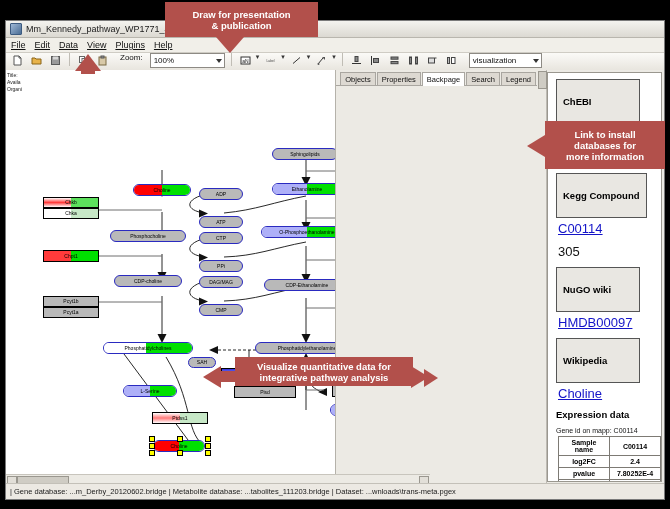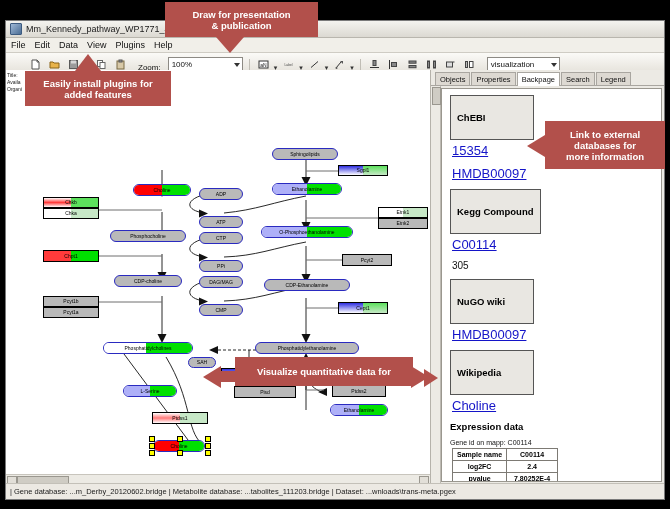--- a/index.html
+++ b/index.html
@@ -7,39 +7,39 @@
   #root{position:relative;width:670px;height:509px;background:#000;}
 
   
   .win{position:absolute;left:5px;top:20px;width:658px;height:478px;background:#e8e6e0;border:1px solid #7a7a7a;}
   .titlebar{height:16px;background:linear-gradient(#f4f3ef,#dcd9d2);border-bottom:1px solid #b9b6ae;
             display:flex;align-items:center;padding:0 4px;font-size:9px;color:#1b1b1b;}
   .titlebar .tbicon{width:10px;height:10px;margin-right:4px;display:inline-block;
             background:linear-gradient(135deg,#9fb8d6,#4a6c94);border:1px solid #3c5a80;border-radius:1px;}
   .menubar{height:14px;background:#f1efe9;border-bottom:1px solid #cfccc4;display:flex;align-items:center;
            padding-left:5px;font-size:9px;color:#111;}
-  .menubar span{margin-right:9px;cursor:default;}
+  .menubar span{margin-right:9px;cursor:default;text-decoration:underline;}
   .toolbar{height:19px;background:linear-gradient(#fbfaf7,#e6e3dc);border-bottom:1px solid #c9c6be;
-           display:flex;align-items:flex-end;padding-left:22px;gap:4px;}
+           display:flex;align-items:flex-start;padding-left:4px;gap:4px;}
   .tbtn{width:13px;height:13px;border:1px solid transparent;display:flex;align-items:center;justify-content:center;}
   .tbtn svg{display:block;}
   .sep{width:1px;height:13px;background:#c0bdb5;margin:0 2px;}
   .zoomlabel{font-size:8px;color:#111;margin:0 3px 0 6px;}
   .combo{height:13px;border:1px solid #8d8a84;background:#fff;font-size:8px;color:#111;
          display:flex;align-items:center;padding-left:3px;position:relative;}
   .combo .arw{position:absolute;right:2px;top:50%;transform:translateY(-50%);
          border-left:3px solid transparent;border-right:3px solid transparent;border-top:4px solid #333;}
   .zoomcombo{width:70px;}
   .vizcombo{width:68px;margin-left:6px;}
   .dd{font-size:7px;color:#333;margin-left:-1px;}
 
   
   .body{position:absolute;left:0;top:49px;right:0;bottom:15px;display:flex;}
   .leftpane{position:relative;width:424px;background:#fff;border-right:1px solid #b5b2aa;overflow:hidden;}
-  .rightpane{position:relative;flex:1;background:#eceae4;display:flex;flex-direction:column;}
+  .rightpane{position:relative;flex:1;background:#eceae4;display:flex;}
 
   .infocol{position:absolute;left:1px;top:2px;width:22px;font-size:5px;line-height:7px;color:#222;}
 
   
   .node{position:absolute;box-sizing:border-box;display:flex;align-items:center;justify-content:center;
         font-size:5px;color:#000;text-align:center;line-height:1;}
   .metab{border:1px solid #2a2ac0;border-radius:9px;background:#b9b9b9;overflow:hidden;}
   .gene{border:1px solid #000;background:#b9b9b9;overflow:hidden;}
   .nlabel{position:relative;z-index:3;font-size:5px;white-space:nowrap;}
   .fill{position:absolute;top:0;bottom:0;z-index:1;}
@@ -60,21 +60,21 @@
        background:#ddd9d2;color:#111;margin-right:1px;}
   .tab.active{background:#fff;position:relative;top:1px;padding-bottom:2px;}
   .bpwrap{flex:1;display:flex;background:#eceae4;overflow:hidden;}
   .bpscroll{width:9px;background:#eceae4;border-right:1px solid #bdbab3;position:relative;}
   .bpscroll .thumb{position:absolute;left:1px;top:1px;width:7px;height:16px;background:#cfccc4;border:1px solid #9a978f;}
   .backpage{flex:1;background:#fff;border:1px solid #9a978f;margin:2px 2px 2px 0;padding:6px 0 0 8px;
             position:relative;overflow:hidden;}
   .bphead{display:inline-block;border:1px solid #555;background:#e9e7e2;font-weight:bold;font-size:9.5px;
           color:#000;padding:16px 6px;min-width:70px;margin-bottom:3px;}
   .bplink{font-size:13px;color:#1414c8;text-decoration:underline;margin:0 0 8px 2px;display:block;}
-  .bptext{font-size:10px;color:#111;margin:0 0 8px 2px;display:block;}
+  .bptext{font-size:13px;color:#111;margin:0 0 8px 2px;display:block;}
   .exphead{font-weight:bold;font-size:9.5px;color:#000;margin:2px 0 7px 0;}
   .geneid{font-size:7px;color:#111;margin-bottom:2px;}
   table.exp{border-collapse:collapse;font-size:7px;color:#000;margin-left:2px;}
   table.exp td{border:1px solid #7d7a74;padding:2px 4px;text-align:center;min-width:42px;font-weight:bold;}
 
   
   .statuswrap{position:absolute;left:0;right:0;bottom:0;height:15px;background:#ece9e3;border-top:1px solid #c3c0b8;}
   .hscroll{position:absolute;left:0;bottom:15px;width:424px;height:9px;background:#eceae4;border-top:1px solid #c8c5bd;}
   .hscroll .hthumb{position:absolute;left:11px;top:1px;width:50px;height:6px;background:#cfccc4;border:1px solid #9a978f;}
   .hscroll .ar{position:absolute;top:1px;width:8px;height:6px;background:#e2dfd8;border:1px solid #9a978f;}
@@ -526,42 +526,37 @@
   </div>
 
   <div class="callout" style="left:165px;top:2px;width:153px;height:35px;">
     <div>
       <div>Draw for presentation</div>
       <div>&amp; publication</div>
     </div>
   </div>
   <div class="tri" style="left:216px;top:37px;border-left:14px solid transparent;border-right:14px solid transparent;border-top:16px solid #b2504b;"></div>
 
-  <div class="callout" style="left:25px;top:71px;width:146px;height:35px;">
-    <div>
-      <div>Easily install plugins for</div>
-      <div>added features</div>
-    </div>
-  </div>
   <div class="tri" style="left:75px;top:54px;border-left:13px solid transparent;border-right:13px solid transparent;border-bottom:17px solid #b2504b;"></div>
   <div style="position:absolute;left:81px;top:66px;width:14px;height:8px;background:#b2504b;z-index:40;"></div>
 
   <div class="callout" style="left:545px;top:121px;width:120px;height:48px;">
     <div>
-      <div>Link  to external</div>
+      <div>Link  to install</div>
       <div>databases  for</div>
       <div>more information</div>
     </div>
   </div>
   <div class="tri" style="left:527px;top:135px;border-top:11px solid transparent;border-bottom:11px solid transparent;border-right:18px solid #b2504b;"></div>
   <div style="position:absolute;left:538px;top:140px;width:10px;height:11px;background:#b2504b;z-index:40;"></div>
 
   <div class="callout" style="left:235px;top:357px;width:178px;height:29px;">
     <div>
       <div>Visualize quantitative data  for</div>
+      <div>integrative pathway analysis</div>
     </div>
   </div>
   <div class="tri" style="left:203px;top:366px;border-top:11px solid transparent;border-bottom:11px solid transparent;border-right:18px solid #b2504b;"></div>
   <div style="position:absolute;left:218px;top:371px;width:20px;height:11px;background:#b2504b;z-index:40;"></div>
   <div class="tri" style="left:411px;top:366px;border-top:11px solid transparent;border-bottom:11px solid transparent;border-left:18px solid #b2504b;"></div>
   <div style="position:absolute;left:404px;top:371px;width:12px;height:11px;background:#b2504b;z-index:40;"></div>
 
   <div class="tri" style="left:424px;top:369px;border-top:9px solid transparent;border-bottom:9px solid transparent;border-left:14px solid #b2504b;"></div>
 
 </div>

